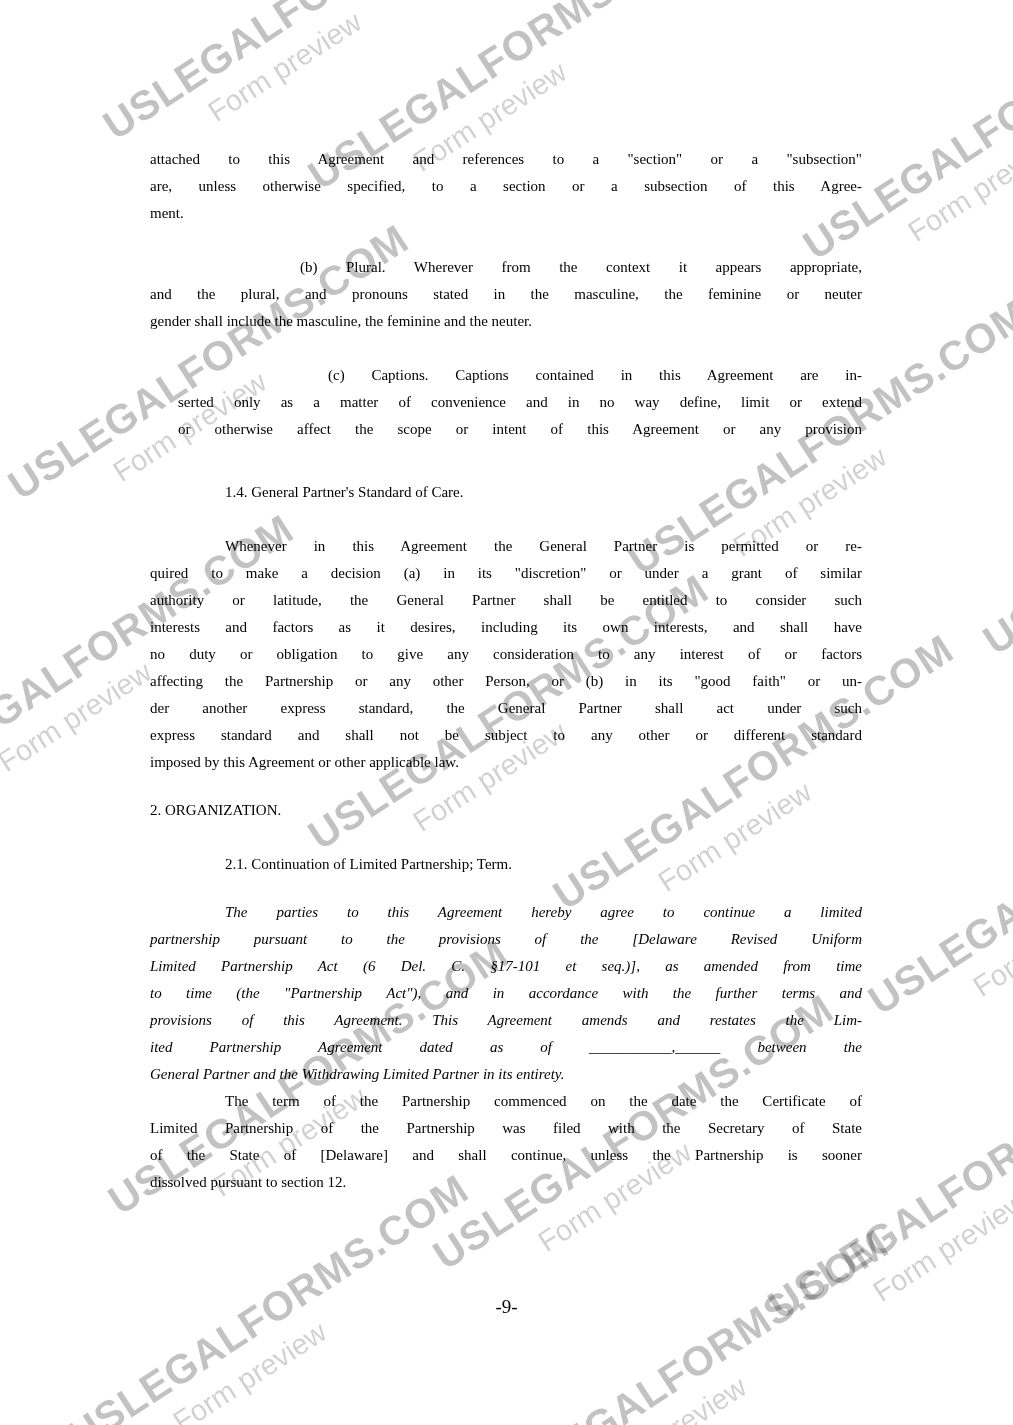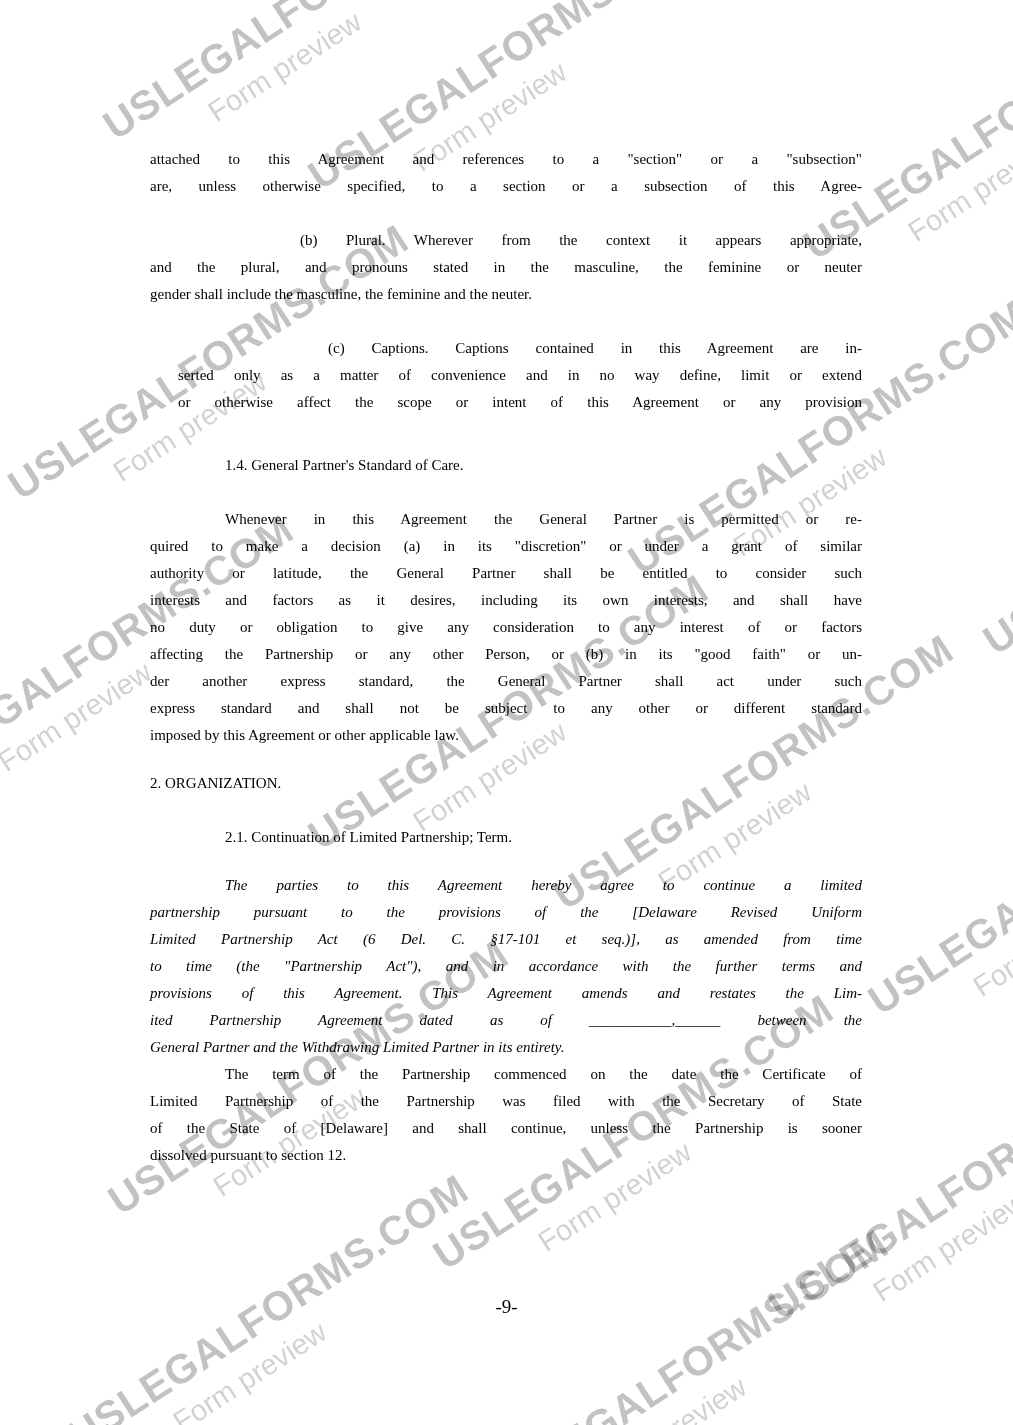--- a/index.html
+++ b/index.html
@@ -138,20 +138,21 @@
       </div>
       <div class="wm" style="left: 480px; top: 1475px;">
         <span class="wm-brand">USLEGALFORMS.COM</span>
         <span class="wm-preview">Form preview</span>
       </div>
     </div>
   <div class="doc">
       <div class="block" style="margin-top: 0px;">
         <div class="line">attached to this Agreement and references to a "section" or a "subsection"</div>
         <div class="line">are, unless otherwise specified, to a section or a subsection of this Agree-</div>
+        <div class="line no-just">ment.</div>
       </div>
       <div class="block" style="margin-top: 27px;">
         <div class="line" style="padding-left: 150px;">(b) Plural. Wherever from the context it appears appropriate,</div>
         <div class="line">and the plural, and pronouns stated in the masculine, the feminine or neuter</div>
         <div class="line no-just">gender shall include the masculine, the feminine and the neuter.</div>
       </div>
       <div class="block" style="margin-top: 27px; margin-left: 28px;">
         <div class="line" style="padding-left: 150px;">(c) Captions. Captions contained in this Agreement are in-</div>
         <div class="line">serted only as a matter of convenience and in no way define, limit or extend</div>
         <div class="line">or otherwise affect the scope or intent of this Agreement or any provision</div>

